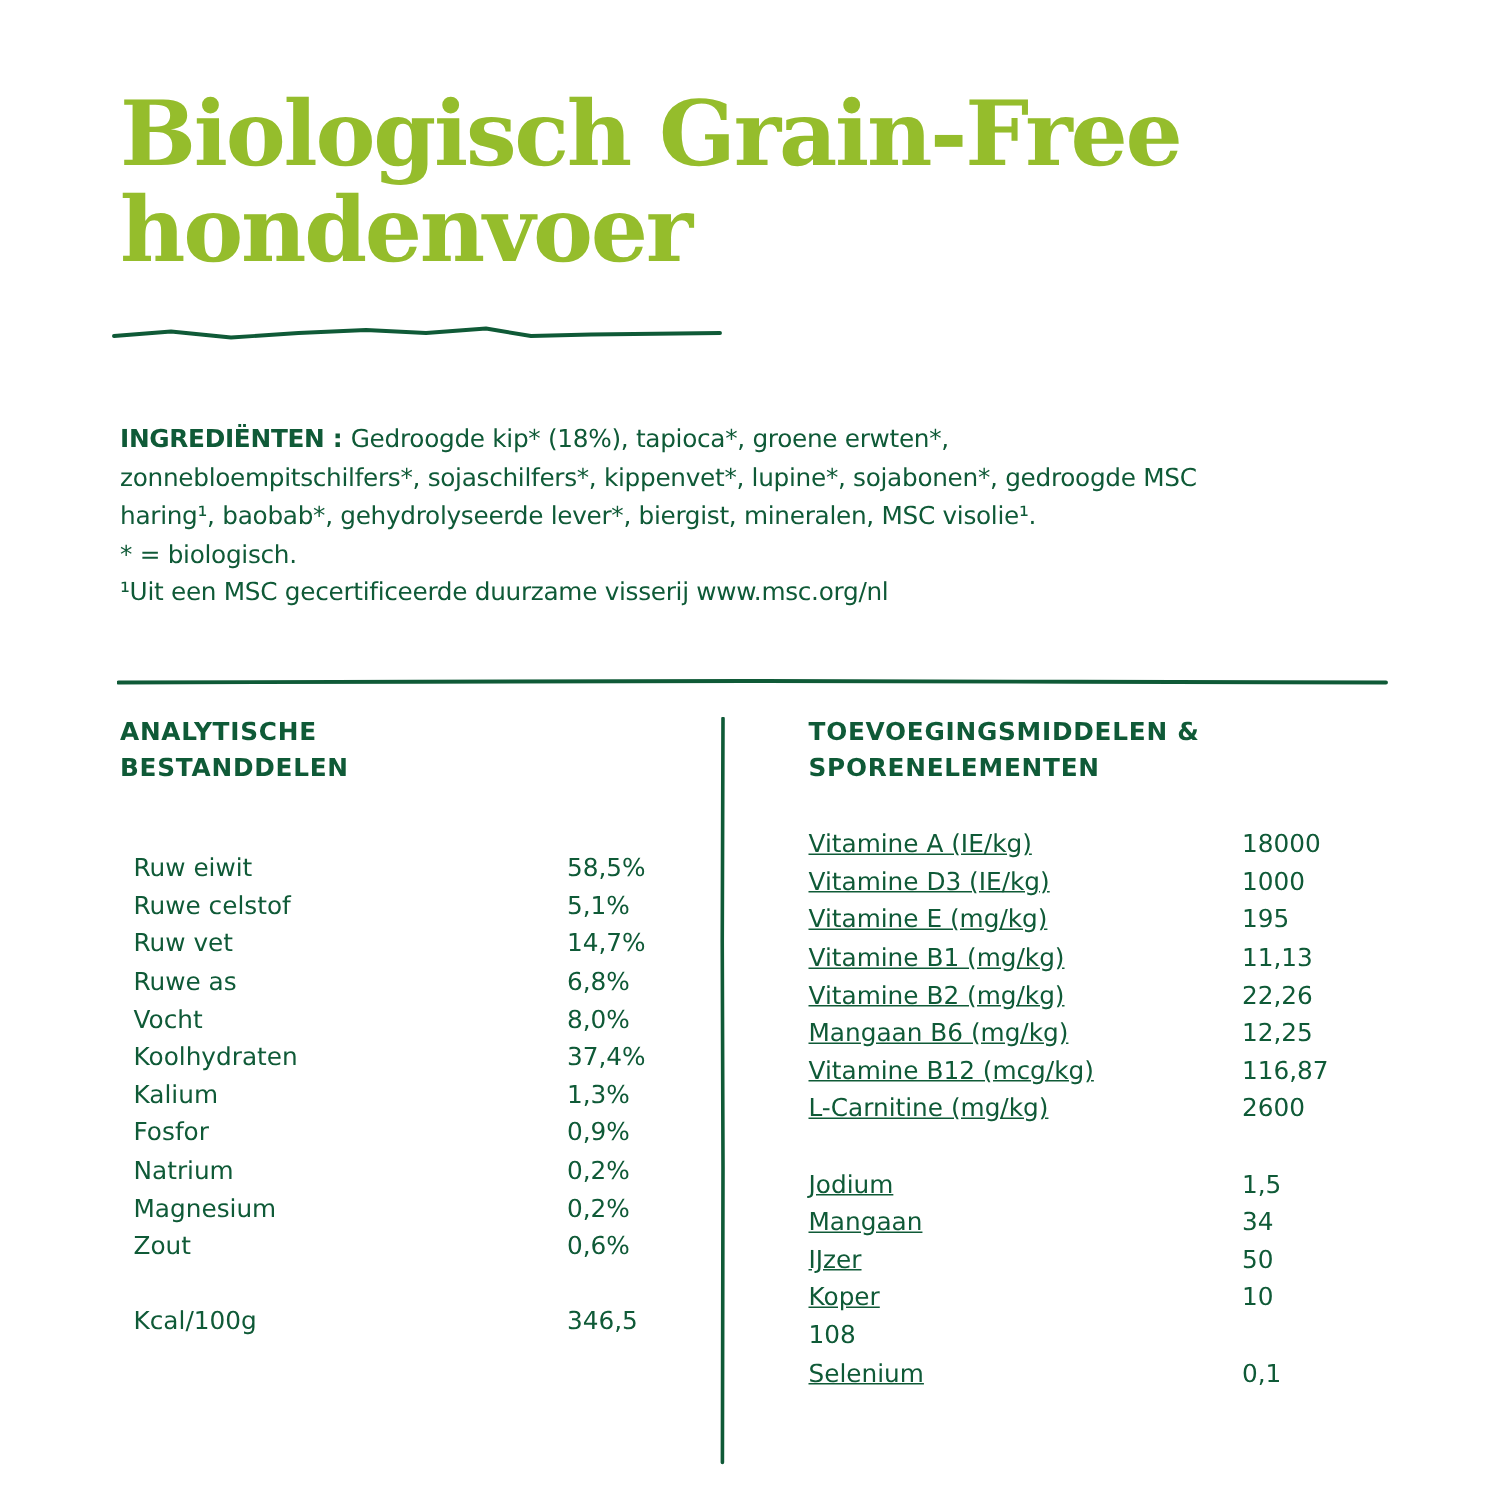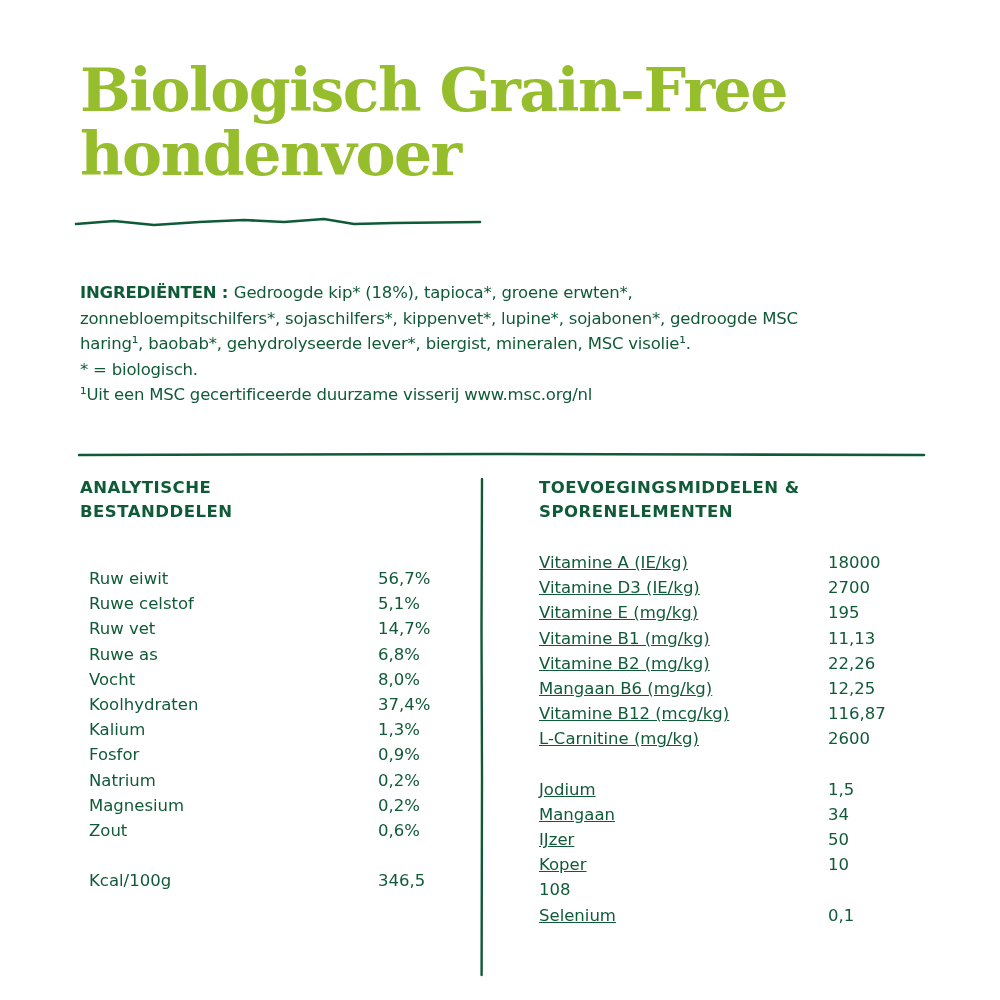--- a/index.html
+++ b/index.html
@@ -77,21 +77,21 @@
 </h2>
 
 <h2 class="section-heading" style="left:539px; top:476px;">
   <span>TOEVOEGINGSMIDDELEN &amp;</span>
   <span>SPORENELEMENTEN</span>
 </h2>
 
 <div class="table" id="left-table">
   <div class="row">
       <span class="k">Ruw eiwit</span>
-      <span class="v">56,7%</span>
+      <span class="v">58,5%</span>
     </div>
   <div class="row">
       <span class="k">Ruwe celstof</span>
       <span class="v">5,1%</span>
     </div>
   <div class="row">
       <span class="k">Ruw vet</span>
       <span class="v">14,7%</span>
     </div>
   <div class="row">
@@ -133,21 +133,21 @@
     </div>
 </div>
 
 <div class="table" id="right-table">
   <div class="row">
       <span class="k">Vitamine A (IE/kg)</span>
       <span class="v">18000</span>
     </div>
   <div class="row">
       <span class="k">Vitamine D3 (IE/kg)</span>
-      <span class="v">2700</span>
+      <span class="v">1000</span>
     </div>
   <div class="row">
       <span class="k">Vitamine E (mg/kg)</span>
       <span class="v">195</span>
     </div>
   <div class="row">
       <span class="k">Vitamine B1 (mg/kg)</span>
       <span class="v">11,13</span>
     </div>
   <div class="row">

